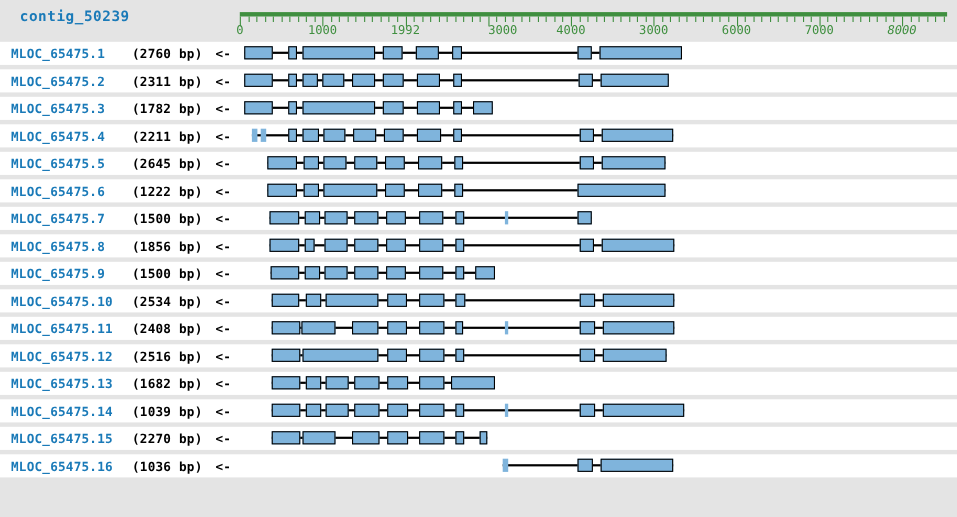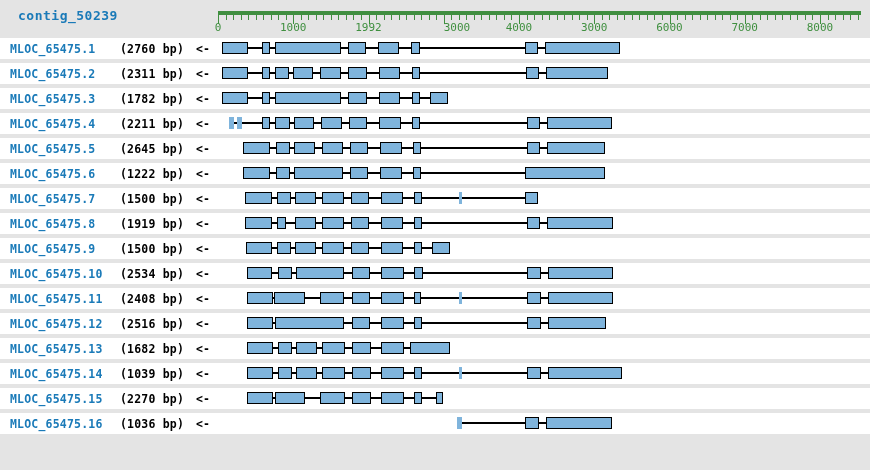--- a/index.html
+++ b/index.html
@@ -166,21 +166,21 @@
       <div class="ruler-tick minor" style="left: 850.1px;"></div>
       <div class="ruler-tick minor" style="left: 857.625px;"></div>
       <div class="ruler-label" style="left: 218px;">0</div>
       <div class="ruler-label" style="left: 293.25px;">1000</div>
       <div class="ruler-label" style="left: 368.5px;">1992</div>
       <div class="ruler-label" style="left: 457px;">3000</div>
       <div class="ruler-label" style="left: 519px;">4000</div>
       <div class="ruler-label" style="left: 594.25px;">3000</div>
       <div class="ruler-label" style="left: 669.5px;">6000</div>
       <div class="ruler-label" style="left: 744.75px;">7000</div>
-      <div class="ruler-label" style="left: 820px;">8000</div>
+      <div class="ruler-label" style="left: 820px; font-style: italic;">8000</div>
     </div>
 
   <div id="tracks">
       <div class="track" style="top: 38px;">
         <div class="gene-label">MLOC_65475.1</div>
         <div class="gene-length">(2760 bp)</div>
         <div class="gene-strand">&lt;-</div>
         <div class="gene-glyph" style="left: 0px; width: 870px;">
           <div class="intron-line" style="left: 222px; width: 398px;"></div>
           <div class="exon" style="left: 222px; width: 26px;"></div>
@@ -289,21 +289,21 @@
           <div class="exon" style="left: 322px; width: 22px;"></div>
           <div class="exon" style="left: 351px; width: 18px;"></div>
           <div class="exon" style="left: 381px; width: 22px;"></div>
           <div class="exon tiny" style="left: 414px; width: 8px;"></div>
           <div class="exon nub" style="left: 459px; width: 3px;"></div>
           <div class="exon" style="left: 525px; width: 13px;"></div>
         </div>
       </div>
       <div class="track" style="top: 213px;">
         <div class="gene-label">MLOC_65475.8</div>
-        <div class="gene-length">(1919 bp)</div>
+        <div class="gene-length">(1856 bp)</div>
         <div class="gene-strand">&lt;-</div>
         <div class="gene-glyph" style="left: 0px; width: 870px;">
           <div class="intron-line" style="left: 245px; width: 368px;"></div>
           <div class="exon" style="left: 245px; width: 27px;"></div>
           <div class="exon tiny" style="left: 277px; width: 9px;"></div>
           <div class="exon" style="left: 295px; width: 21px;"></div>
           <div class="exon" style="left: 322px; width: 22px;"></div>
           <div class="exon" style="left: 351px; width: 18px;"></div>
           <div class="exon" style="left: 381px; width: 22px;"></div>
           <div class="exon tiny" style="left: 414px; width: 8px;"></div>

